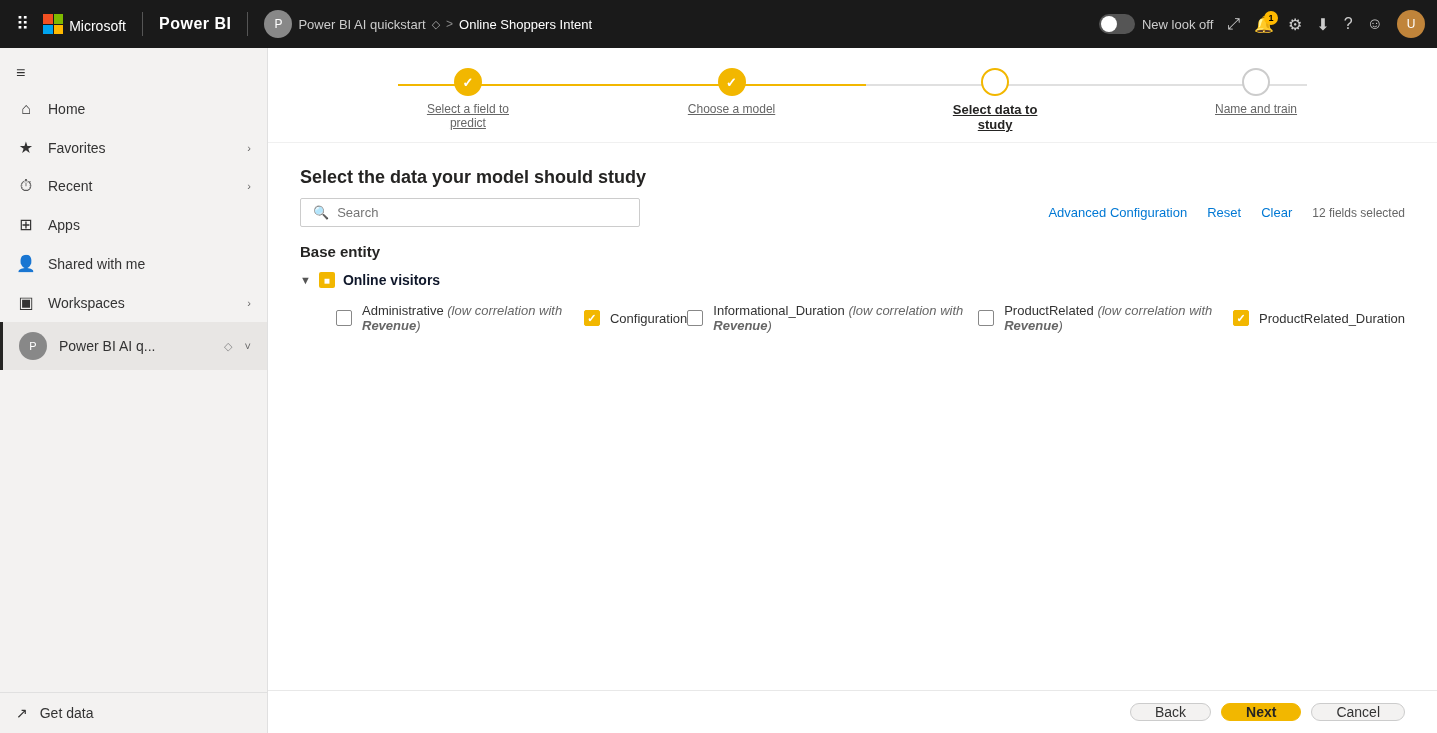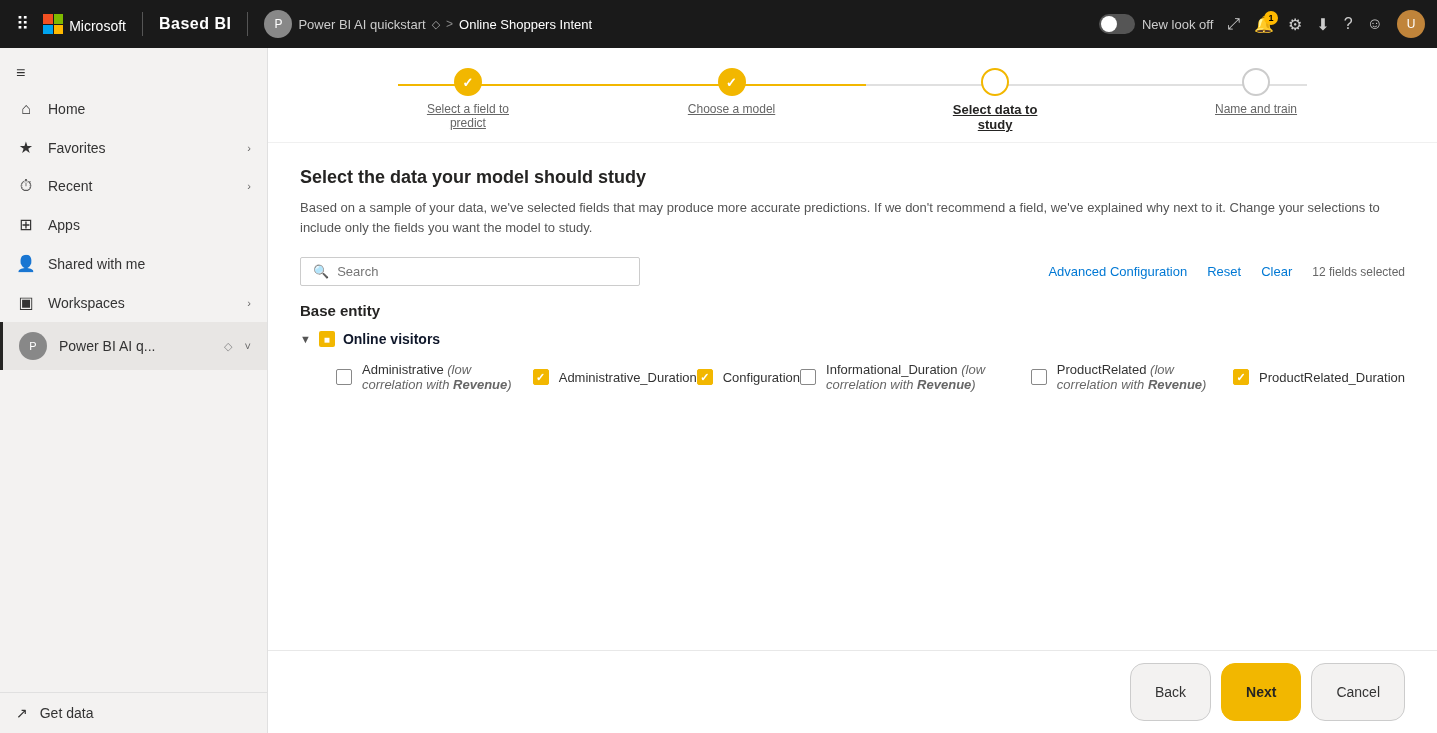--- a/index.html
+++ b/index.html
@@ -127,39 +127,39 @@
     .content-area::-webkit-scrollbar { width: 8px; }
     .content-area::-webkit-scrollbar-track { background: #f5f5f5; }
     .content-area::-webkit-scrollbar-thumb { background: #ccc; border-radius: 4px; }
 
     
     .footer {
       display: flex; align-items: center; justify-content: flex-end;
       padding: 12px 32px; gap: 10px; border-top: 1px solid #e8e8e8;
       background: #fff;
     }
-    .btn { padding: 20px 24px; font-size: 14px; cursor: pointer; border-radius: 14px; border: 1px solid #ccc; background: #f3f2f1; color: #333; }
+    .btn { padding: 0 24px; font-size: 14px; cursor: pointer; border-radius: 14px; border: 1px solid #ccc; background: #f3f2f1; color: #333; }
     .btn-primary { background: #f2b700; border-color: #f2b700; color: #252423; font-weight: 600; }
   </style>
 </head>
 <body>
 
 <div class="topnav">
   <span class="topnav-waffle">⠿</span>
   <div class="topnav-microsoft">
     <div class="ms-logo">
       <span></span>
         <span></span>
         <span></span>
         <span></span>
     </div>
     <span>Microsoft</span>
   </div>
   <div class="topnav-divider"></div>
-  <span class="topnav-powerbi">Based BI</span>
+  <span class="topnav-powerbi">Power BI</span>
   <div class="topnav-divider"></div>
   <div class="topnav-breadcrumb">
     <div class="workspace-avatar">P</div>
     <span>Power BI AI quickstart</span>
     <span class="diamond">◇</span>
     <span class="sep">&gt;</span>
     <span class="current">Online Shoppers Intent</span>
   </div>
   <div class="topnav-actions">
     <div class="toggle-container">
@@ -243,21 +243,20 @@
       <span class="step-label active-label">Select data to study</span>
     </div>
     <div class="wizard-step">
       <div class="step-circle inactive"></div>
       <span class="step-label">Name and train</span>
     </div>
   </div>
 
   <div class="content-area">
     <h2 class="section-title">Select the data your model should study</h2>
-    <p class="section-desc">Based on a sample of your data, we've selected fields that may produce more accurate predictions. If we don't recommend a field, we've explained why next to it. Change your selections to include only the fields you want the model to study.</p>
 
     <div class="search-actions-row">
       <div class="search-box">
         <span class="search-icon">🔍</span>
         <input type="text" placeholder="Search" style="">
       </div>
       <div class="right-actions">
         <span class="link-btn">Advanced Configuration</span>
         <span class="link-btn">Reset</span>
         <span class="link-btn">Clear</span>
@@ -275,24 +274,20 @@
         <span class="entity-name">Online visitors</span>
       </div>
 
       <div class="field-list">
 
         <div class="field-item">
           <div class="checkbox"></div>
           <span class="field-text">Administrative <span class="low-corr">(low correlation with <strong>Revenue</strong>)</span></span>
         </div>
 
-        <div class="field-item">
-          <div class="checkbox checked"></div>
-          <span class="field-text">Administrative_Duration</span>
-        </div>
 
         <div class="field-item">
           <div class="checkbox checked"></div>
           <span class="field-text">Configuration</span>
         </div>
 
         <div class="field-item">
           <div class="checkbox"></div>
           <span class="field-text">Informational_Duration <span class="low-corr">(low correlation with <strong>Revenue</strong>)</span></span>
         </div>

